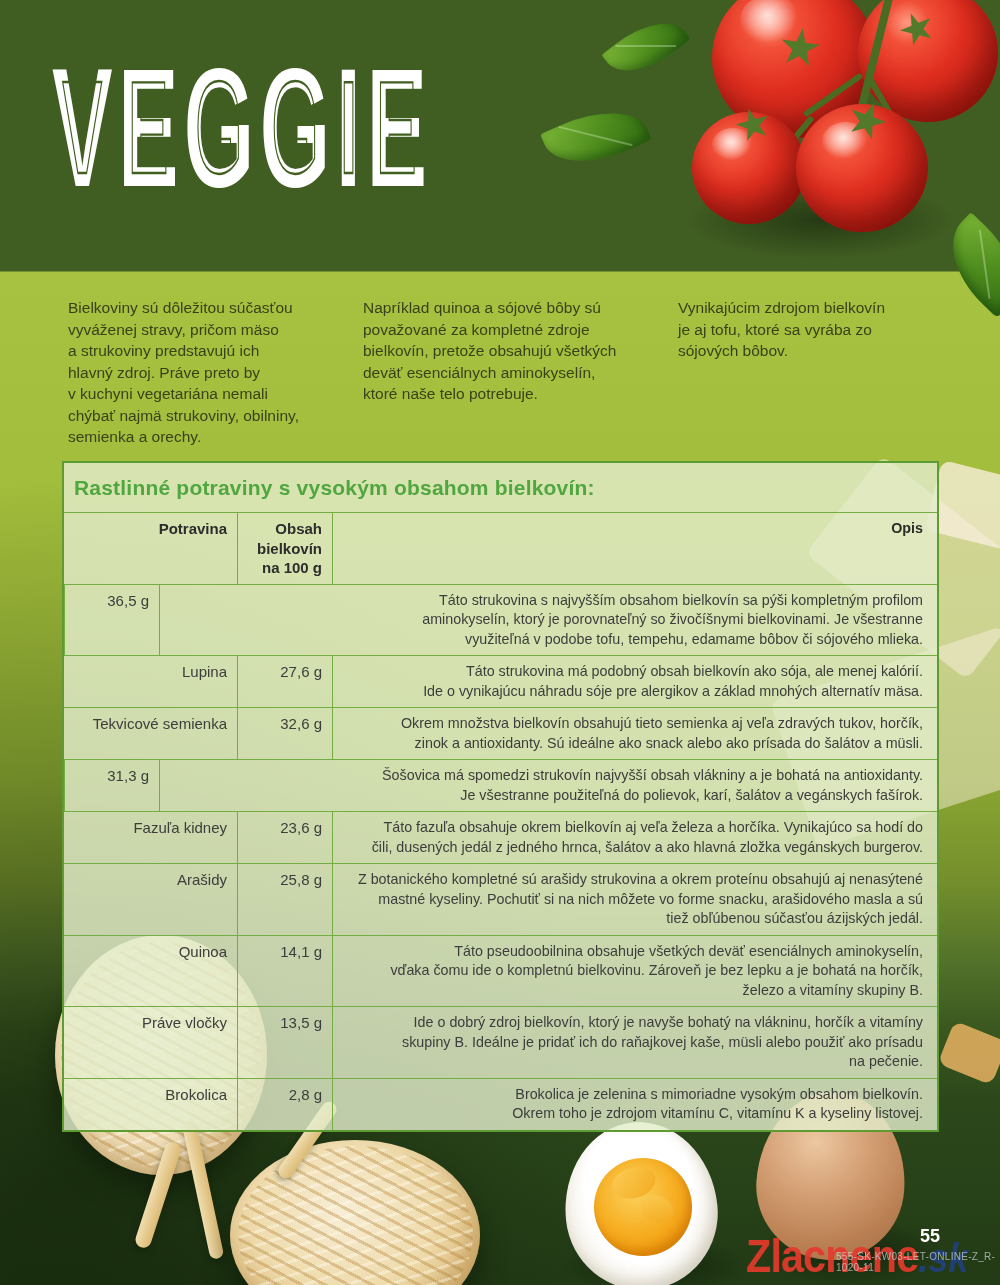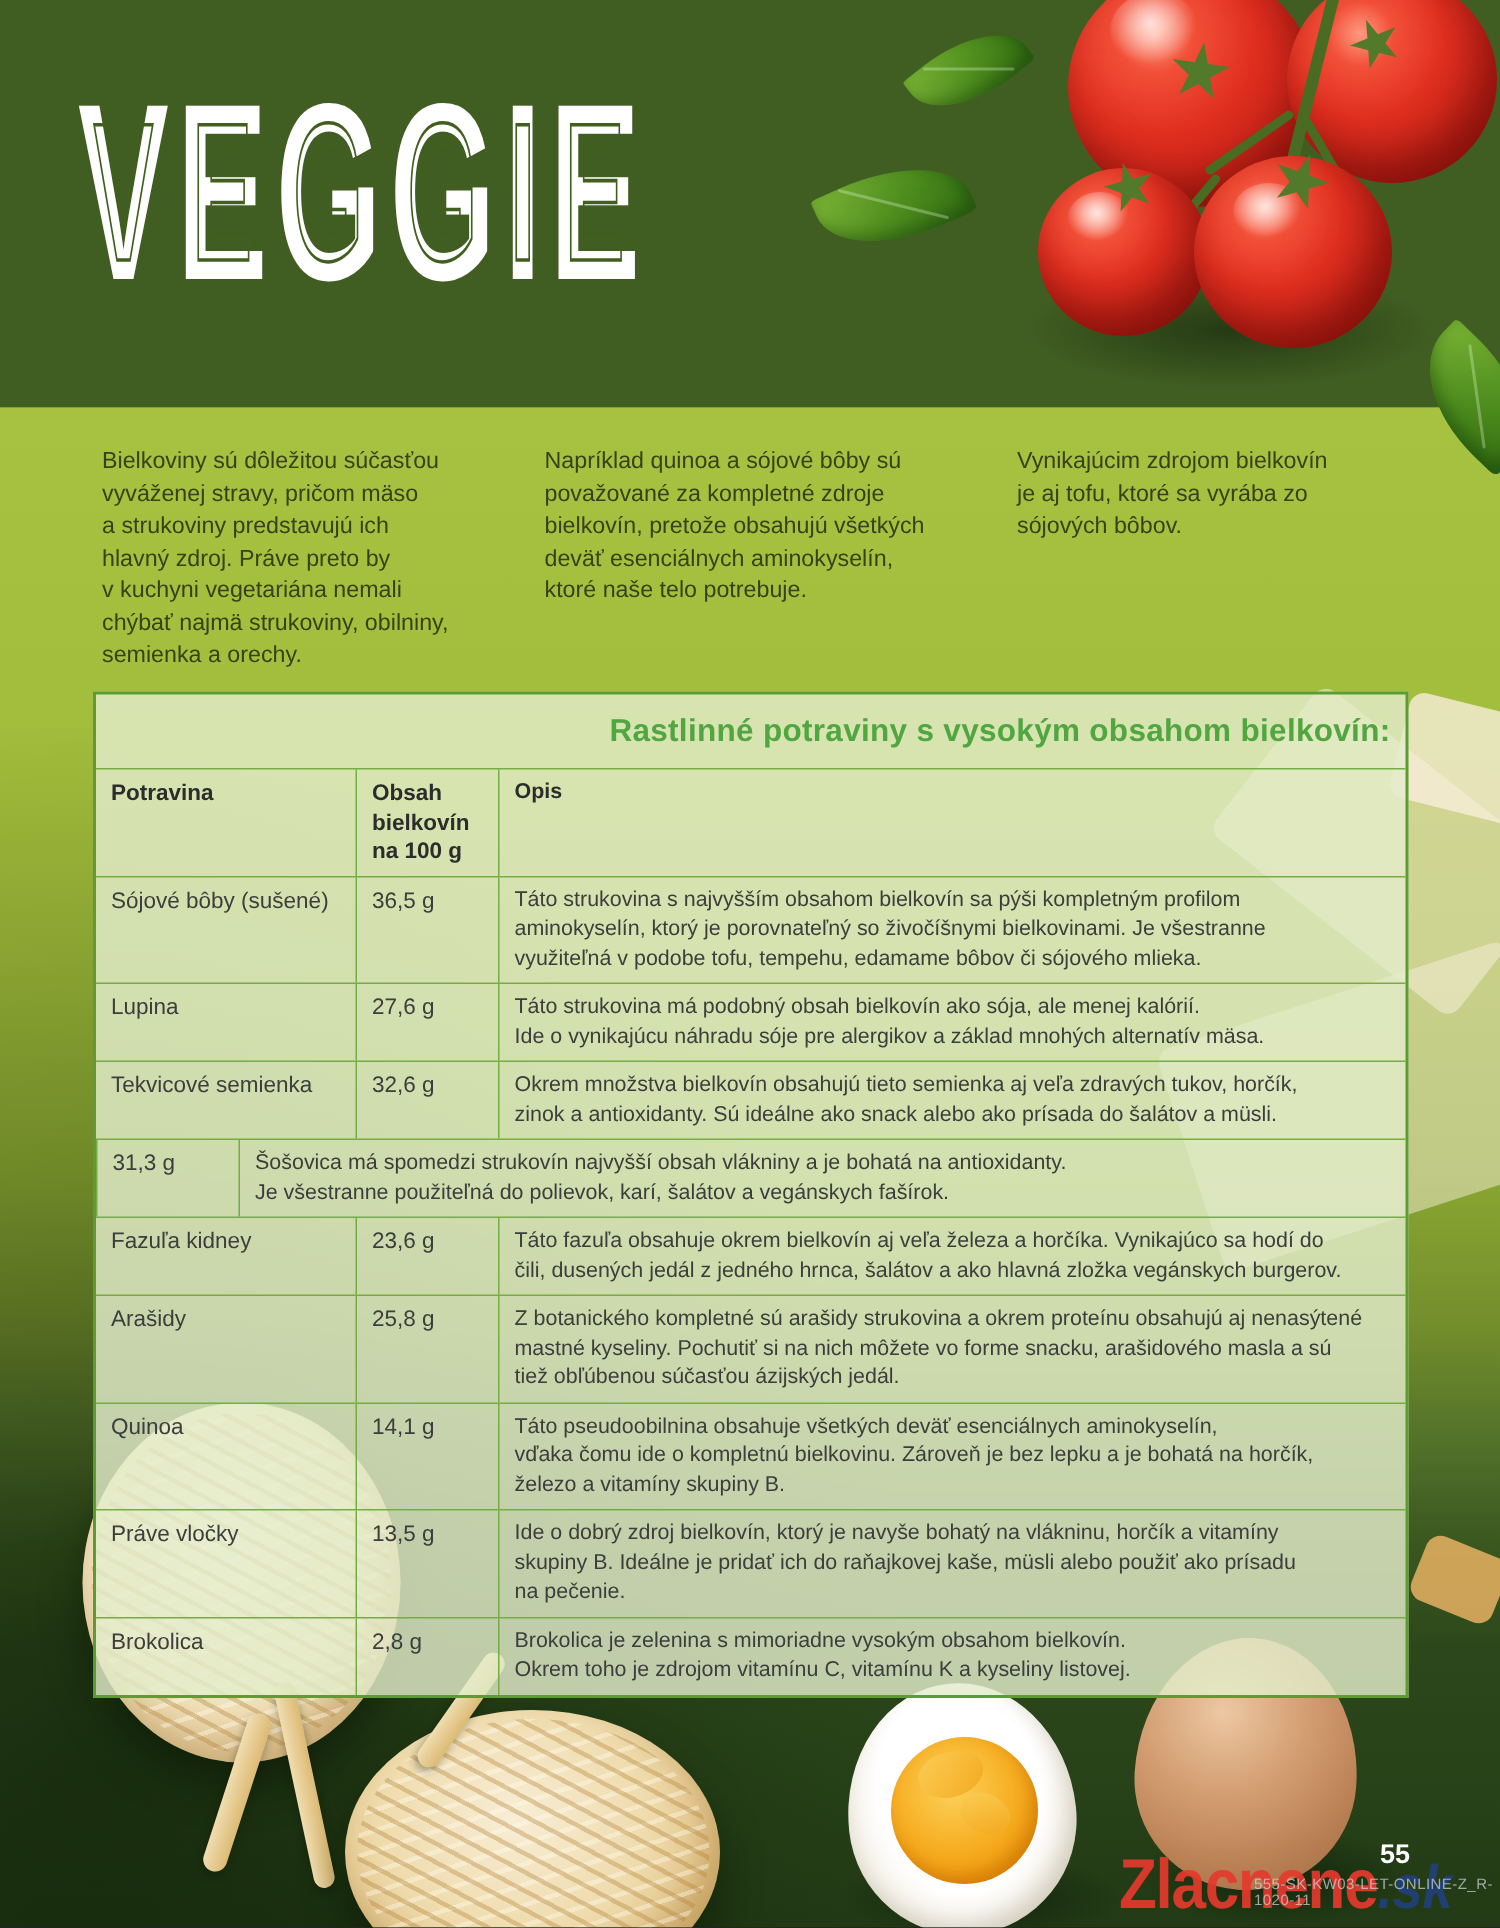--- a/index.html
+++ b/index.html
@@ -65,25 +65,25 @@
     box-shadow:inset -4px -6px 10px rgba(175,90,0,.4);}
   .yolk-chunk{position:absolute;border-radius:46% 54% 52% 48%/50% 46% 54% 50%;
     background:linear-gradient(140deg,#fbcf58,#f3a61a);opacity:.9;}
   .egg-whole{position:absolute;border-radius:50% 50% 50% 50%/56% 56% 44% 44%;
     background:radial-gradient(circle at 38% 30%, #ecc8a2 0%, #d5a075 35%, #bb8155 68%, #9f6740 100%);}
   .vignette{position:absolute;inset:0;pointer-events:none;
     background:radial-gradient(ellipse at 6% 92%, rgba(12,26,6,.5), rgba(12,26,6,0) 42%);}
   
   .ptable{position:absolute;left:62px;top:461px;width:877px;
     background:rgba(227,237,203,.82);border:2px solid #5c9c33;box-sizing:border-box;}
-  .t-title{padding:13px 10px 12px;text-align:right;font-size:21px;font-weight:bold;
+  .t-title{padding:13px 10px 12px;text-align:left;font-size:21px;font-weight:bold;
     color:#50a63f;letter-spacing:.2px;}
   .trow{display:flex;border-top:1px solid #74ad42;}
   .cell{box-sizing:border-box;padding:6px 10px 6px;font-size:15px;line-height:19.5px;
-    color:#3d3d3c;white-space:pre-line;}
+    color:#3d3d3c;white-space:pre-line;text-align:right;}
   .cname{width:173px;}
   .cval{width:95px;border-left:1px solid #74ad42;}
   .cdesc{flex:1;border-left:1px solid #74ad42;font-size:14.3px;padding-right:14px;}
   .thead .cell{font-weight:bold;color:#2c2c2b;}
   
   .pagenum{position:absolute;left:920px;top:1226px;font-size:18px;font-weight:bold;color:#ffffff;}
   .wm{position:absolute;left:746px;top:1228px;white-space:nowrap;transform:scaleX(.88);
     transform-origin:left top;}
   .wm-brand{font-size:47px;font-weight:bold;color:rgba(228,58,45,.92);letter-spacing:-1px;}
   .wm-tld{font-size:41px;font-weight:bold;font-style:italic;color:rgba(32,64,124,.9);}
@@ -173,21 +173,20 @@
 
     <div class="trow thead">
       <div class="cell cname">Potravina</div>
       <div class="cell cval">Obsah
 bielkovín
 na 100 g</div>
       <div class="cell cdesc">Opis</div>
     </div>
 
     <div class="trow">
-      <div class="cell cname">Sójové bôby (sušené)</div>
       <div class="cell cval">36,5 g</div>
       <div class="cell cdesc">Táto strukovina s najvyšším obsahom bielkovín sa pýši kompletným profilom
 aminokyselín, ktorý je porovnateľný so živočíšnymi bielkovinami. Je všestranne
 využiteľná v podobe tofu, tempehu, edamame bôbov či sójového mlieka.</div>
     </div>
     <div class="trow">
       <div class="cell cname">Lupina</div>
       <div class="cell cval">27,6 g</div>
       <div class="cell cdesc">Táto strukovina má podobný obsah bielkovín ako sója, ale menej kalórií.
 Ide o vynikajúcu náhradu sóje pre alergikov a základ mnohých alternatív mäsa.</div>

